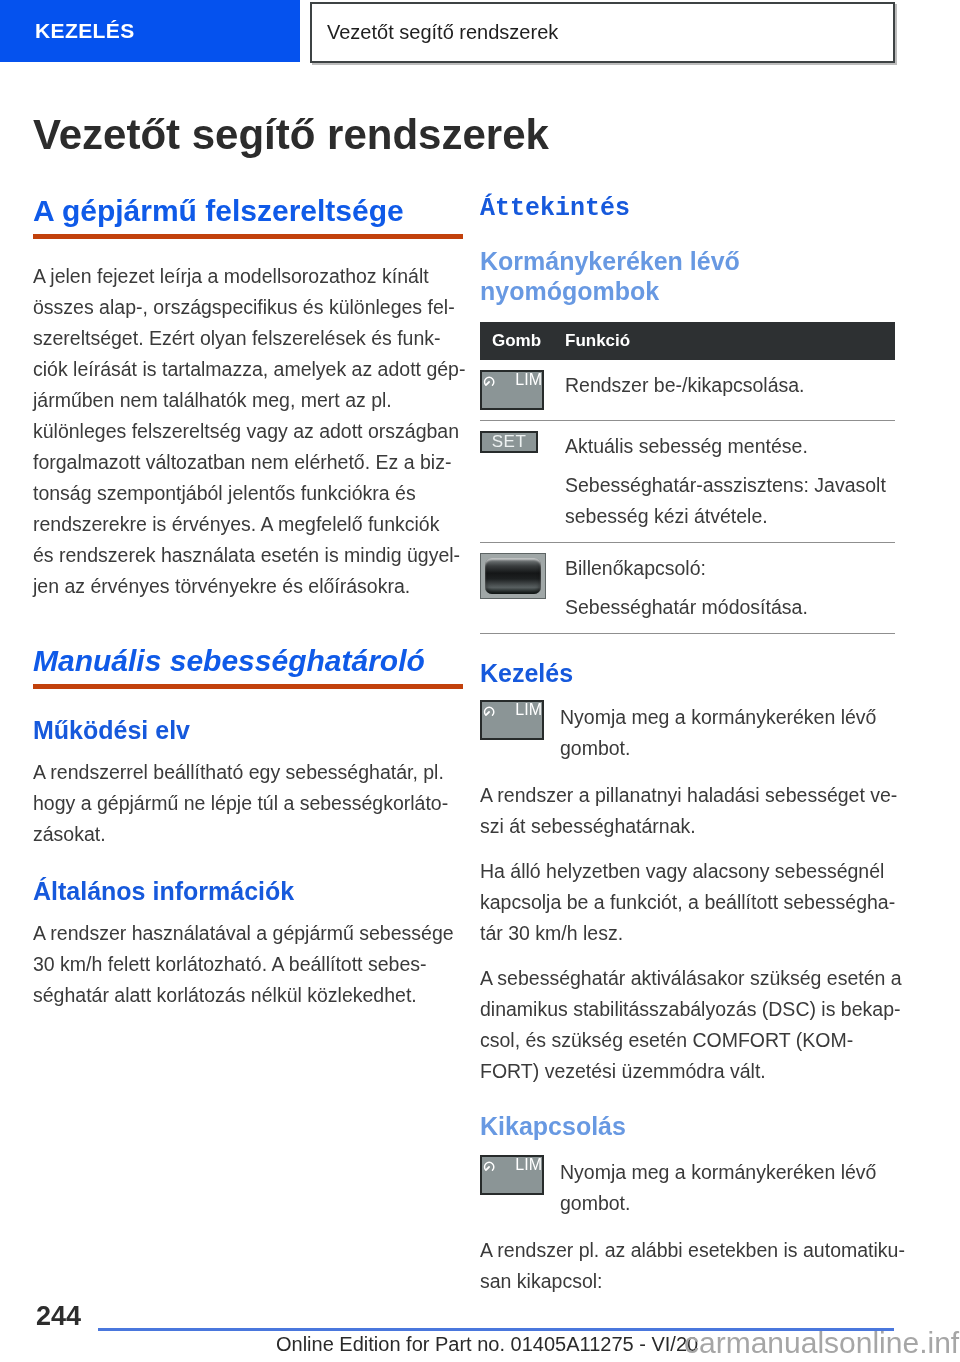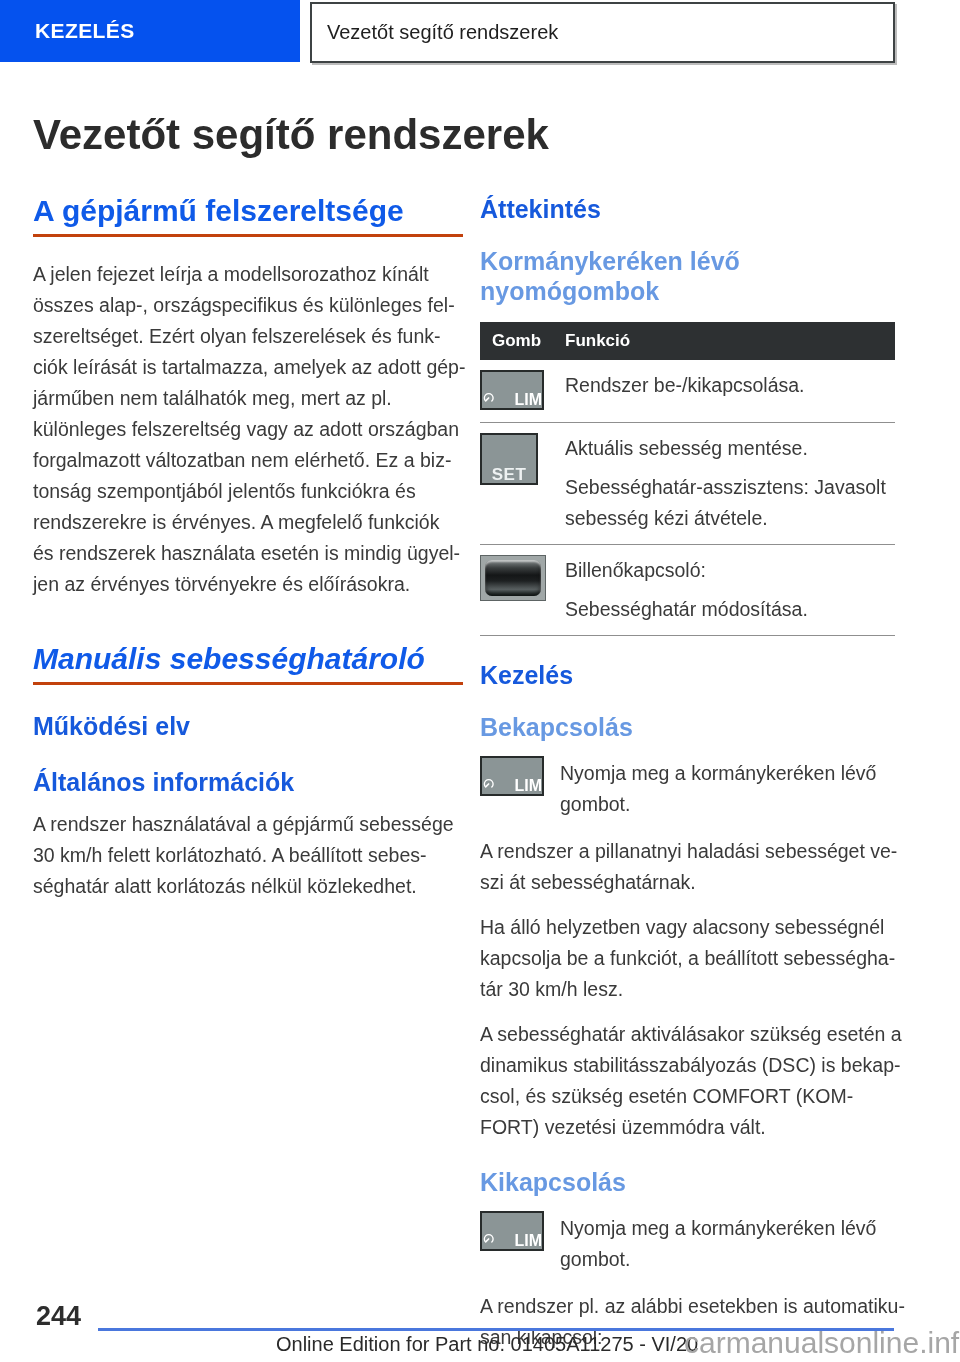--- a/index.html
+++ b/index.html
@@ -22,44 +22,44 @@
   
   .content { position:absolute; top:112px; left:33px; width:862px; }
   h1.page-title { font-size:42px; line-height:46px; font-weight:bold; color:#2c2c2c; margin-bottom:36px; }
   .columns { display:flex; gap:17px; align-items:flex-start; }
   .col-left  { width:430px; }
   .col-right { width:415px; }
   .prewrap { white-space:pre; }
   p.body { font-size:19.5px; line-height:31px; color:#3a3a3a; }
   h2.sec {
     font-size:30px; line-height:34px; font-weight:bold; color:#0f5ae8;
-    padding-bottom:6px; border-bottom:3px solid #c2410c; margin-bottom:22px;
+    padding-bottom:6px; border-bottom:5px solid #c2410c; margin-bottom:22px;
   }
   h2.sec2 { margin-top:42px;font-style:italic; }
   h3.sub { font-size:25px; line-height:30px; font-weight:bold; color:#1659dc; margin-top:26px; margin-bottom:12px; }
   h4.light { font-size:25px; line-height:30px; font-weight:bold; color:#6899e2; margin-top:22px; margin-bottom:14px; }
-  .col-right h3.first { margin-top:0; }
+  .col-right h3.first { margin-top:0;font-family:Liberation Mono, monospace; }
   .col-left  h2.first { margin-top:0; }
   
   table.btn-table { width:100%; border-collapse:collapse; margin-top:16px; }
   table.btn-table th {
     background:#2d3032; color:#ffffff; font-size:17px; font-weight:bold;
     text-align:left; padding:9px 0 9px 0; 
   }
   table.btn-table th.c1 { padding-left:12px; width:85px; }
   table.btn-table td { border-bottom:1px solid #8f8f8f; vertical-align:top; padding:10px 0 10px 0; }
   table.btn-table td p.body + p.body { margin-top:8px; }
   
   .key-btn {
-    display:inline-flex; align-items:flex-end; justify-content:center; gap:19px;
+    display:inline-flex; align-items:flex-start; justify-content:center; gap:19px;
     width:64px; height:40px; background:#8b9596; border:2px solid #272b2b;
-    color:#ffffff; font-weight:bold; font-size:16px; line-height:1;
+    color:#ffffff; font-weight:normal; font-size:16px; line-height:1;
   }
   .key-btn svg { display:block; }
-  .key-btn.set { width:58px; height:52px; font-size:17px; color:#eef2f2; letter-spacing:.5px; }
+  .key-btn.set { width:58px; height:22px; font-size:17px; color:#eef2f2; letter-spacing:.5px; }
   .rocker {
     width:66px; height:46px; background:#a0a7a7; border:1px solid #5d6464; padding:4px;
   }
   .rocker-inner {
     width:100%; height:100%; border-radius:7px;
     background:linear-gradient(180deg,#858b8c 0%,#3a3e3f 22%,#141617 42%,#1d2021 58%,#5b6263 82%,#25312f 100%);
     box-shadow:inset 0 2px 2px rgba(255,255,255,.55), inset 0 -3px 4px rgba(0,0,0,.65);
   }
   .icon-row { display:flex; gap:16px; align-items:flex-start; margin:4px 0 16px 0; }
   .icon-row p.body { margin-top:2px; }
@@ -95,20 +95,23 @@
 különleges felszereltség vagy az adott országban
 forgalmazott változatban nem elérhető. Ez a biz-
 tonság szempontjából jelentős funkciókra és
 rendszerekre is érvényes. A megfelelő funkciók
 és rendszerek használata esetén is mindig ügyel-
 jen az érvényes törvényekre és előírásokra.</p>
 
         <h2 class="sec sec2">Manuális sebességhatároló</h2>
 
         <h3 class="sub">Működési elv</h3>
+        <p class="body prewrap">A rendszerrel beállítható egy sebességhatár, pl.
+hogy a gépjármű ne lépje túl a sebességkorláto-
+zásokat.</p>
 
         <h3 class="sub">Általános információk</h3>
         <p class="body prewrap">A rendszer használatával a gépjármű sebessége
 30 km/h felett korlátozható. A beállított sebes-
 séghatár alatt korlátozás nélkül közlekedhet.</p>
       </div>
 
       <div class="col-right">
         <h3 class="sub first">Áttekintés</h3>
         <h4 class="light prewrap">Kormánykeréken lévő
@@ -157,21 +160,20 @@
               <td>
                 <p class="body prewrap">Billenőkapcsoló:</p>
                 <p class="body prewrap">Sebességhatár módosítása.</p>
               </td>
             </tr>
           </tbody>
         </table>
 
         <h3 class="sub" style="margin-top:24px;">Kezelés</h3>
 
-        <h4 class="light">Bekapcsolás</h4>
         <div class="icon-row">
           <span class="key-btn">
             <svg width="20" height="20" viewBox="0 0 24 24">
               <path d="M6.5 17.5 A7.8 7.8 0 1 1 17.5 17.5" fill="none" stroke="#ffffff" stroke-width="2.4" stroke-linecap="round"></path>
               <line x1="11.8" y1="12" x2="7.4" y2="16.4" stroke="#ffffff" stroke-width="3" stroke-linecap="round"></line>
             </svg>
             <span>LIM</span>
           </span>
           <p class="body prewrap">Nyomja meg a kormánykeréken lévő
 gombot.</p>

